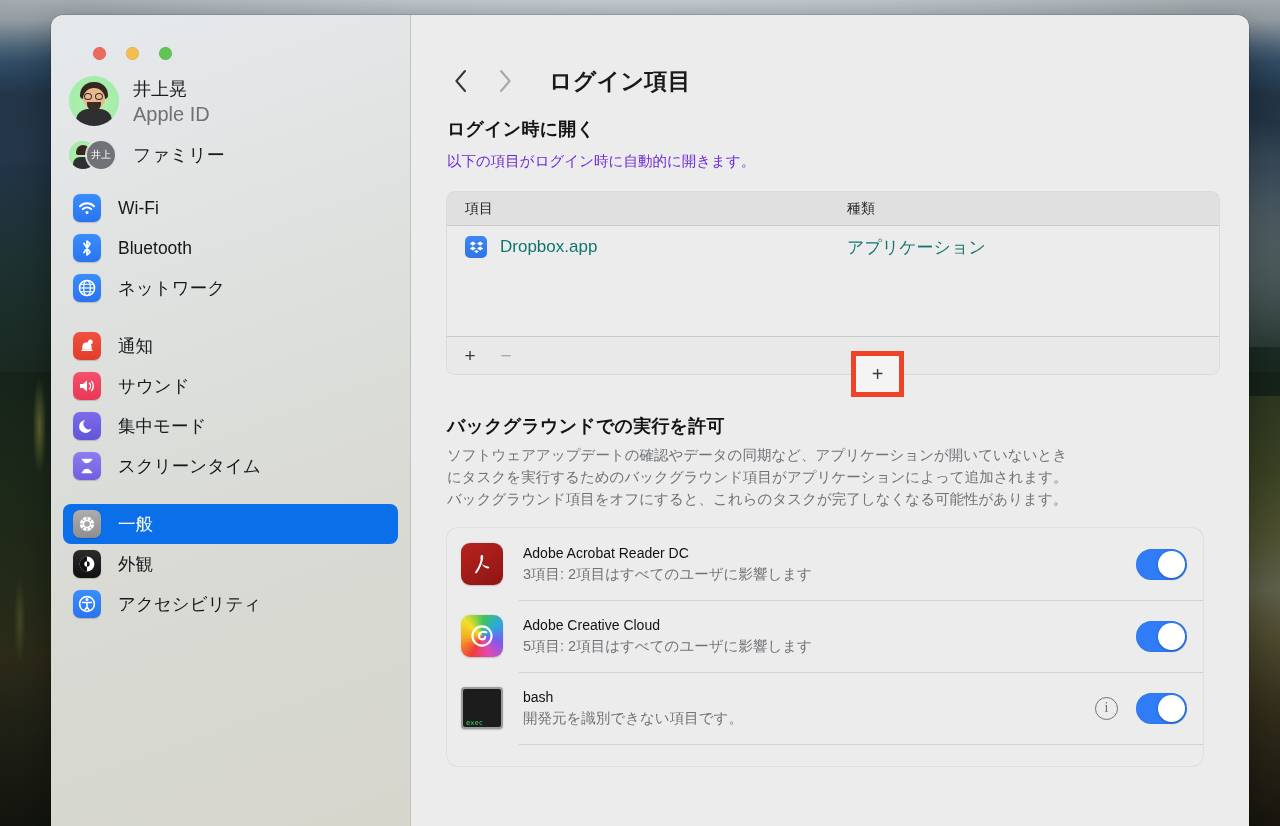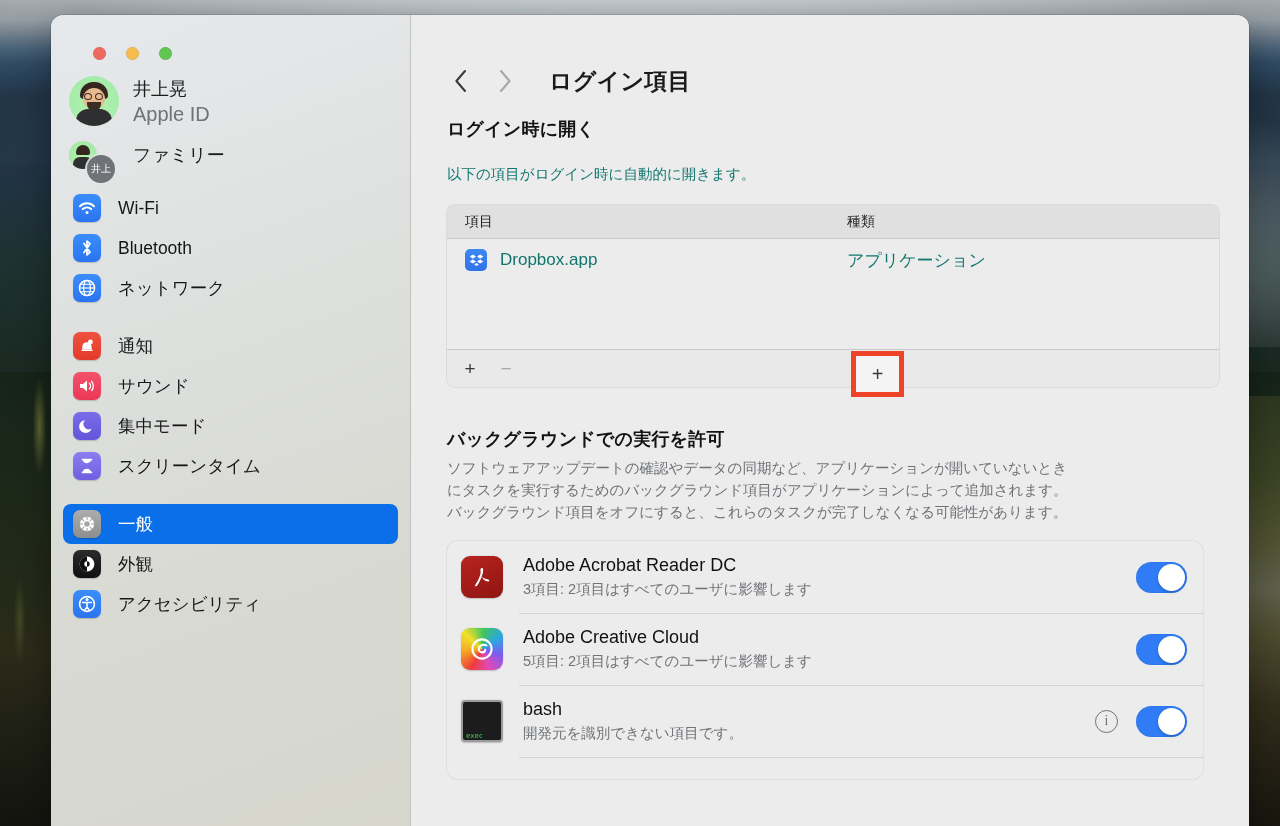--- a/index.html
+++ b/index.html
@@ -120,21 +120,21 @@
   }
   .family-avatars { position: relative; width: 50px; height: 34px; flex: 0 0 50px; }
   .fam-a {
     position:absolute; left:0; top:3px; width:28px; height:28px; border-radius:50%;
     background: radial-gradient(circle at 50% 55%, #b6f2ae 0%, #9fe6a4 100%);
     overflow:hidden;
   }
   .fam-a i { position:absolute; left:7px; top:4px; width:14px; height:10px; background:#35271f; border-radius:7px 7px 2px 2px; }
   .fam-a b { position:absolute; left:4px; top:16px; width:20px; height:12px; background:#2f2f31; border-radius:7px 7px 0 0; }
   .fam-b {
-    position:absolute; left:18px; top:17px; width:28px; height:28px; border-radius:50%;
+    position:absolute; left:18px; top:3px; width:28px; height:28px; border-radius:50%;
     background:#6f7276; color:#fff; font-size:10px; display:flex; align-items:center; justify-content:center;
     box-shadow: 0 0 0 2px rgba(226,228,228,0.9);
   }
   .family-label { font-size: 18px; color: #1b1b1b; }
 
   .nav-group { margin-top: 12px; }
   .nav-group + .nav-group { margin-top: 18px; }
   .nav-item {
     display: flex; align-items: center;
     gap: 17px;
@@ -184,21 +184,21 @@
   .page-title {
     font-size: 23px; color: #1a1a1a; font-weight: 600;
     margin-left: 22px;
     letter-spacing: 0.3px;
   }
 
   .section-head {
     padding: 10px 0 0 36px;
   }
   .section-title { font-size: 18px; font-weight: 700; color: #131313; letter-spacing: 0.2px; }
-  .section-sub   { font-size: 14.5px; color: #0f766e; margin-top: 23px; line-height: 1.45; }
+  .section-sub   { font-size: 14.5px; color: #6d28d9; margin-top: 10px; line-height: 1.45; }
 
   .table-card {
     margin: 20px 0 0 36px;
     width: 772px;
     border-radius: 7px;
     overflow: hidden;
     background: #ececec;
     box-shadow: 0 0 0 0.5px rgba(0,0,0,0.14);
   }
   .table-header {
@@ -294,21 +294,21 @@
     border: 2px solid #9c9c9c;
     border-radius: 4px;
     position: relative;
     justify-content: flex-start; align-items: flex-end;
   }
   .ic-bash span {
     font-family: "DejaVu Sans Mono", monospace;
     font-size: 7px; color: #46d45c; margin: 3px 0 0 3px;
   }
   .bg-texts { flex: 1; display: flex; flex-direction: column; gap: 4px; }
-  .bg-name { font-size: 18px; color: #111; }
+  .bg-name { font-size: 14px; color: #111; }
   .bg-sub  { font-size: 14.5px; color: #6f7276; }
   .info-icon {
     width: 23px; height: 23px; border-radius: 50%;
     border: 1.4px solid #6e7276;
     display: flex; align-items: center; justify-content: center;
     color: #6e7276; font-size: 14px;
     font-family: "Liberation Serif", serif;
     margin-right: 18px;
     cursor: default;
   }

